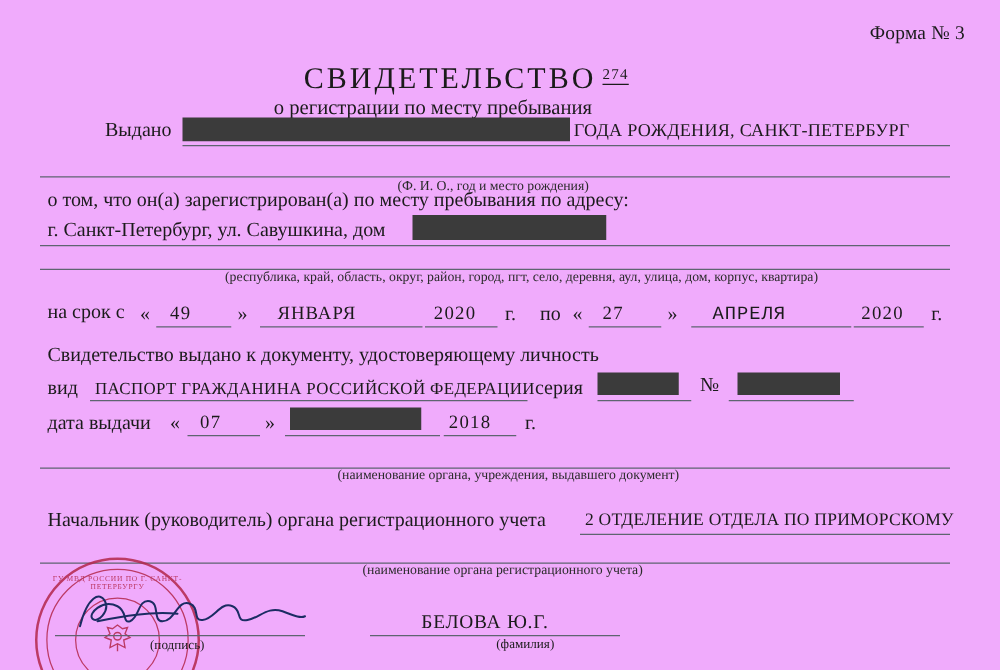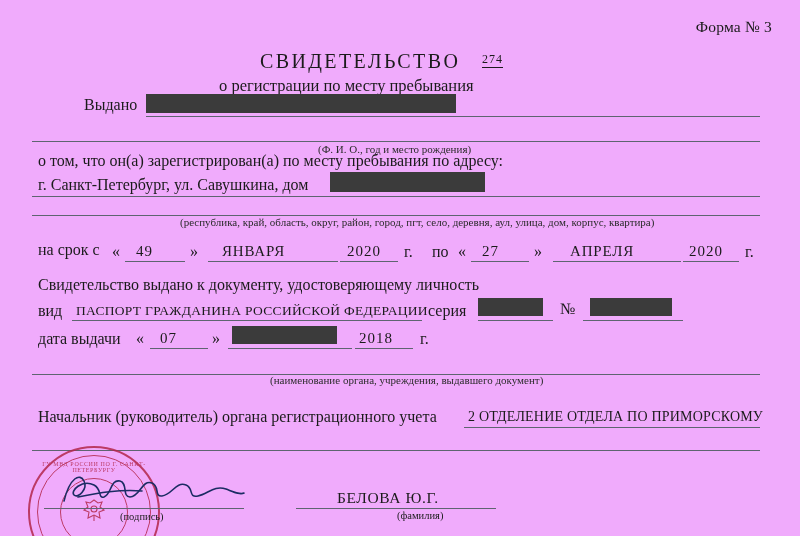--- a/index.html
+++ b/index.html
@@ -34,22 +34,22 @@
 
   .form-no {
     top: 18px;
     right: 28px;
     font-size: 15.5px;
     letter-spacing: 0.2px;
   }
 
   .title-main {
     top: 50px;
-    left: 260px;
-    font-size: 20px;
+    left: 243px;
+    font-size: 24px;
     letter-spacing: 2.4px;
     font-weight: 400;
     text-align: right;
   }
   .title-num {
     top: 52px;
     left: 482px;
     font-size: 12px;
     letter-spacing: 1px;
     text-decoration: underline;
@@ -140,20 +140,21 @@
 <div class="page">
 
   <div class="txt form-no">Форма № 3</div>
 
   <div class="txt title-main">СВИДЕТЕЛЬСТВО</div>
   <div class="txt title-num">274</div>
   <div class="txt title-sub">о регистрации по месту пребывания</div>
 
   <div class="txt lbl" style="top:96px; left:84px;">Выдано</div>
   <div class="redact" style="left:146px; top:94px; width:310px; height:19px;"></div>
+  <div class="txt" style="top:97px; left:459px; font-size:14.5px; letter-spacing:0.2px;">ГОДА РОЖДЕНИЯ, САНКТ-ПЕТЕРБУРГ</div>
   <div class="line" style="left:146px; top:116px; width:614px;"></div>
 
   <div class="line" style="left:32px; top:141px; width:728px;"></div>
   <div class="txt small-note" style="top:143px; left:318px;">(Ф. И. О., год и место рождения)</div>
 
   <div class="txt lbl" style="top:152px; left:38px;">о том, что он(а) зарегистрирован(а) по месту пребывания по адресу:</div>
 
   <div class="txt lbl" style="top:176px; left:38px;">г. Санкт-Петербург, ул. Савушкина, дом</div>
   <div class="redact" style="left:330px; top:172px; width:155px; height:20px;"></div>
   <div class="line" style="left:32px; top:196px; width:728px;"></div>
@@ -170,21 +171,21 @@
   <div class="line" style="left:208px; top:261px; width:130px;"></div>
   <div class="txt" style="top:243px; left:347px; font-size:15px; letter-spacing:1px;">2020</div>
   <div class="line" style="left:340px; top:261px; width:58px;"></div>
   <div class="txt lbl" style="top:243px; left:404px;">г.</div>
 
   <div class="txt lbl" style="top:243px; left:432px;">по</div>
   <div class="txt quote" style="top:243px; left:458px;">«</div>
   <div class="txt" style="top:243px; left:482px; font-size:15px; letter-spacing:1px;">27</div>
   <div class="line" style="left:471px; top:261px; width:58px;"></div>
   <div class="txt quote" style="top:243px; left:534px;">»</div>
-  <div class="txt" style="top:243px; left:570px; font-size:15px; letter-spacing:0.8px;">АПРЕЛЯ</div>
+  <div class="txt" style="top:243px; left:570px; font-size:15px; letter-spacing:0.8px;font-family:Liberation Mono, monospace;">АПРЕЛЯ</div>
   <div class="line" style="left:553px; top:261px; width:128px;"></div>
   <div class="txt" style="top:243px; left:689px; font-size:15px; letter-spacing:1px;">2020</div>
   <div class="line" style="left:683px; top:261px; width:56px;"></div>
   <div class="txt lbl" style="top:243px; left:745px;">г.</div>
 
   <div class="txt lbl" style="top:276px; left:38px;">Свидетельство выдано к документу, удостоверяющему личность</div>
 
   <div class="txt lbl" style="top:302px; left:38px;">вид</div>
   <div class="txt" style="top:303px; left:76px; font-size:13.5px; letter-spacing:0.3px;">ПАСПОРТ ГРАЖДАНИНА РОССИЙСКОЙ ФЕДЕРАЦИИ</div>
   <div class="line" style="left:72px; top:320px; width:350px;"></div>
@@ -207,20 +208,21 @@
   <div class="txt lbl" style="top:330px; left:420px;">г.</div>
 
   <div class="line" style="left:32px; top:374px; width:728px;"></div>
   <div class="txt small-note" style="top:374px; left:270px;">(наименование органа, учреждения, выдавшего документ)</div>
 
   <div class="txt lbl" style="top:408px; left:38px;">Начальник (руководитель) органа регистрационного учета</div>
   <div class="txt" style="top:409px; left:468px; font-size:14px; letter-spacing:0.2px;">2 ОТДЕЛЕНИЕ ОТДЕЛА  ПО ПРИМОРСКОМУ</div>
   <div class="line" style="left:464px; top:427px; width:296px;"></div>
 
   <div class="line" style="left:32px; top:450px; width:728px;"></div>
+  <div class="txt small-note" style="top:450px; left:290px;">(наименование органа регистрационного учета)</div>
 
   <div class="stamp">
     <div class="stamp-inner"></div>
     <div class="stamp-text" style="top:13px;">ГУ МВД РОССИИ ПО Г. САНКТ-ПЕТЕРБУРГУ</div>
     <div class="stamp-eagle">
       <svg width="34" height="34" viewBox="0 0 34 34" aria-hidden="true">
         <g fill="none" stroke="#b3274b" stroke-width="1.1">
           <path d="M17 6 L13 9 L9 8 L11 13 L7 16 L12 18 L11 24 L17 21 L23 24 L22 18 L27 16 L23 13 L25 8 L21 9 Z"></path>
           <circle cx="17" cy="15" r="3"></circle>
           <path d="M17 21 L17 27"></path>

